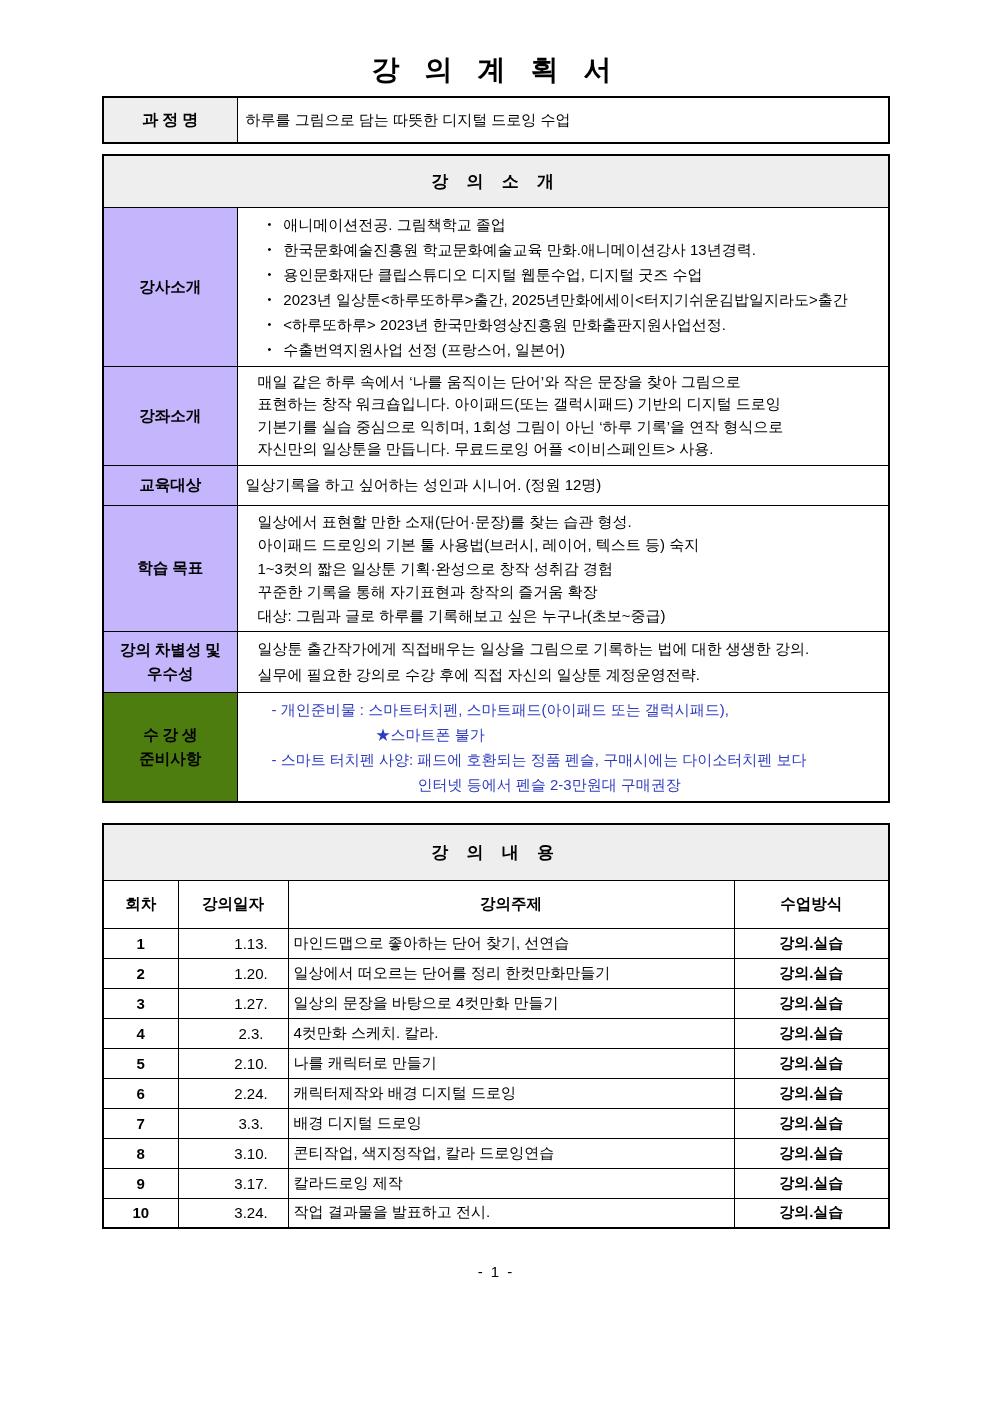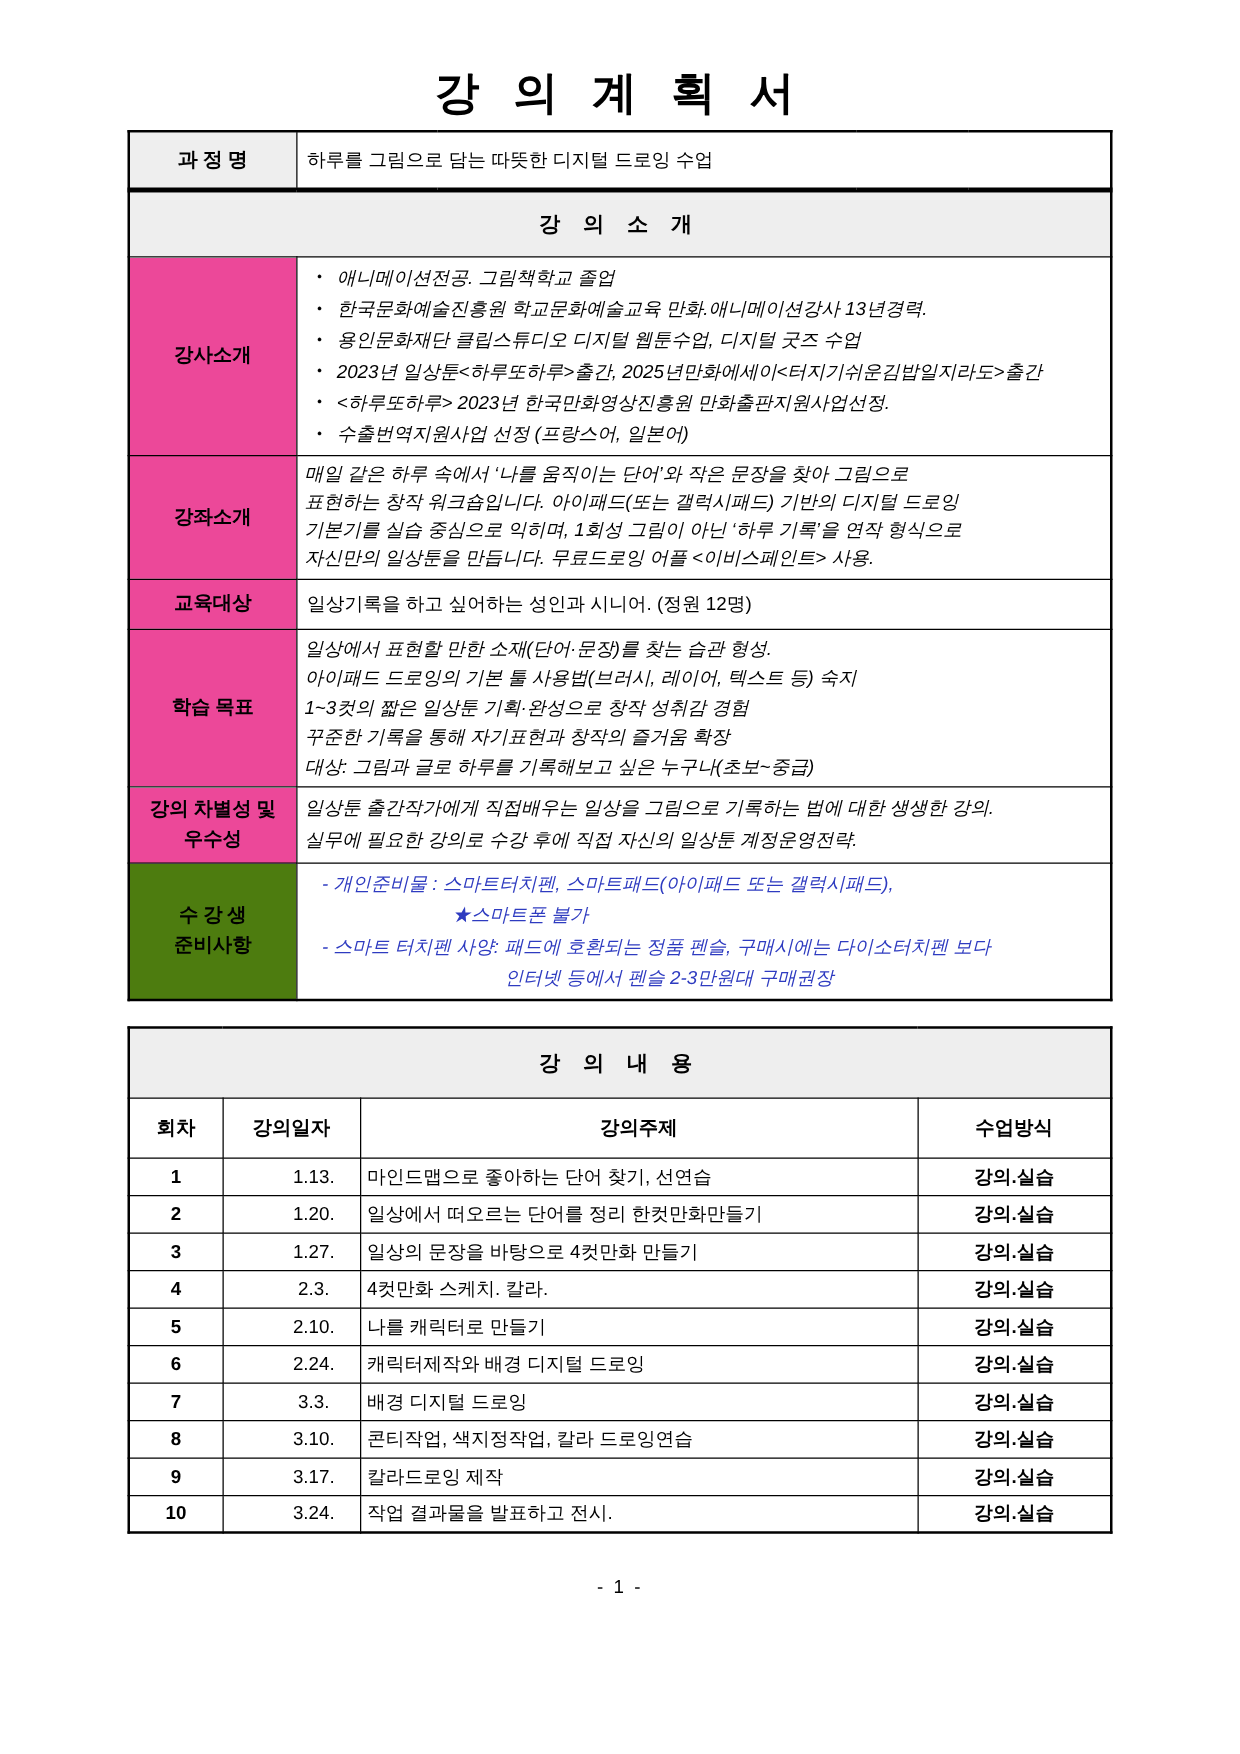--- a/index.html
+++ b/index.html
@@ -9,53 +9,53 @@
     background: #ffffff; color: #000;
     font-family: "Liberation Sans", sans-serif;
   }
   .page { position: relative; width: 992px; height: 1403px; overflow: hidden; }
 
   .doc-title {
     padding-top: 56px;
     text-align: center;
     font-family: "Liberation Serif", serif;
     font-weight: bold;
-    font-size: 36px;
+    font-size: 28px;
     letter-spacing: 9px;
     line-height: 1.0;
   }
 
   table {
     border-collapse: collapse;
     table-layout: fixed;
     margin-left: 102px;
     width: 786px;
   }
   td {
     border: 1.6px solid #000;
     padding: 0;
     vertical-align: middle;
     font-size: 15px;
     overflow: hidden;
   }
   table.outer { border: 2px solid #000; }
 
   .tbl-a { margin-top: 12px; }
-  .tbl-b { margin-top: 0; }
+  .tbl-b { margin-top: 10px; }
   .tbl-c { margin-top: 20px; }
 
   .label-cell {
     background: #eeeeee;
     font-family: "Liberation Serif", serif;
     font-weight: bold;
     font-size: 16px;
     text-align: center;
   }
   .plain-label {
-    background: #ec4899;
+    background: #c4b5fd;
     font-family: "Liberation Serif", serif;
     font-weight: bold;
     font-size: 15.5px;
     text-align: center;
     line-height: 24px;
   }
   .section-head {
     background: #eeeeee;
     font-family: "Liberation Serif", serif;
     font-weight: bold;
@@ -66,21 +66,21 @@
   }
 
   .val-left   { text-align: left; padding: 2px 8px; }
   .val-center { text-align: center; }
   .bold       { font-weight: bold; }
 
   .row-a1 td { height: 46px; }
   .row-a2 td { height: 70px; }
   .two-line { line-height: 26px; }
 
-  .content-pad { padding: 4px 6px; font-style: italic; }
+  .content-pad { padding: 4px 20px; }
   .bullets .b-line { line-height: 24px; white-space: nowrap; padding-left: 10px; }
   .bullets .b-line::before { content: "\2022"; font-size: 11px; vertical-align: 2px; padding-right: 12px; }
   .lines .line { line-height: 22.5px; white-space: nowrap; }
   .obj .line  { line-height: 23.5px; }
   .dist .line { line-height: 26px; }
 
   .prep-cell { color: #2e3bc0; }
   .prep-cell .p-line { line-height: 25px; white-space: nowrap; padding-left: 14px; }
   .prep-cell .p-star { padding-left: 118px; }
   .prep-cell .p-buy  { padding-left: 160px; }

